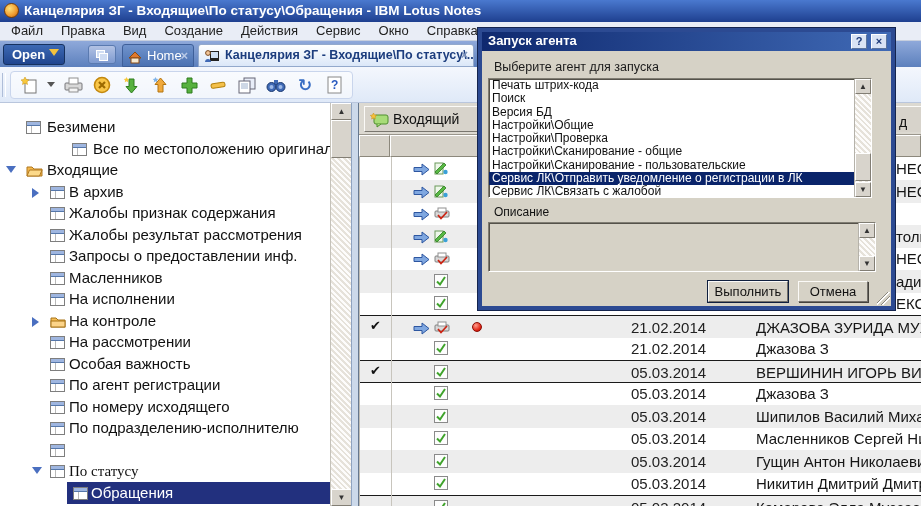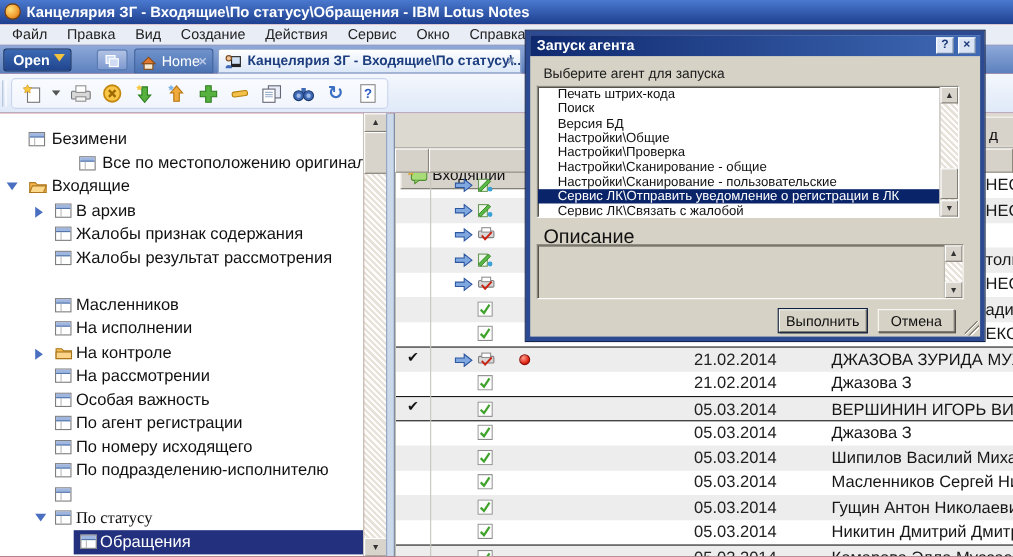--- a/index.html
+++ b/index.html
@@ -1,17 +1,17 @@
 <!DOCTYPE html>
 <html><head>
 <meta charset="utf-8">
 <style>
   html,body{margin:0;padding:0;background:#9aa7bd;}
   *{box-sizing:border-box;}
-  .win{position:relative;width:921px;height:506px;overflow:hidden;background:#b91c1c;
+  .win{position:relative;width:921px;height:506px;overflow:hidden;background:#0ea5e9;
        font-family:"Liberation Sans","DejaVu Sans",sans-serif;color:#111;}
   
   .titlebar{position:absolute;left:0;top:0;width:921px;height:22px;
     background:linear-gradient(#4a79cf,#1e3f8f);color:#fff;font-size:13.5px;font-weight:bold;
     line-height:22px;padding-left:24px;white-space:nowrap;}
   .appicon{position:absolute;left:4px;top:3px;width:15px;height:15px;border-radius:50%;
     background:radial-gradient(circle at 35% 35%,#ffe17a,#f09a2e 60%,#b35c10);border:1px solid #7a3c00;}
   
   .menubar{position:absolute;left:0;top:22px;width:921px;height:19px;background:#e9edf6;
     border-bottom:1px solid #c7cfde;font-size:13px;line-height:18px;white-space:nowrap;padding-left:2px;}
@@ -66,21 +66,21 @@
     border-color:#fff #827e74 #827e74 #fff;font-size:8px;color:#333;text-align:center;line-height:15px;}
   .tsb .thumb{position:absolute;left:0;top:17px;width:21px;height:38px;background:#d8d4cc;
     border:1px solid;border-color:#fff #827e74 #827e74 #fff;}
   .splitter{position:absolute;left:351px;top:103px;width:8px;height:403px;background:#ccd9ea;
     border-left:1px solid #8fa3c0;border-right:1px solid #66788f;}
   
   .viewarea{position:absolute;left:359px;top:103px;width:562px;height:403px;background:#fff;overflow:hidden;}
   .actionbar{position:absolute;left:0;top:0;width:562px;height:32px;background:#dcd9d1;border-bottom:1px solid #9a968c;}
   .actbtn{position:absolute;left:5px;top:3px;height:26px;min-width:116px;background:#d7d3cb;
     border:1px solid;border-color:#fbfaf7 #79766e #79766e #fbfaf7;font-size:14px;line-height:24px;
-    padding:0 10px 0 28px;white-space:nowrap;margin-top:40px;}
+    padding:0 10px 0 28px;white-space:nowrap;}
   .actbtn svg{position:absolute;left:5px;top:5px;}
   .actfrag{position:absolute;left:536px;top:3px;width:26px;height:26px;background:#d7d3cb;
     border-top:1px solid #fbfaf7;font-size:14px;line-height:30px;padding-left:4px;}
   .colheader{position:absolute;left:0;top:32px;width:562px;height:22px;}
   .hcell{position:absolute;top:0;height:22px;background:#d6d2c9;border:1px solid;
     border-color:#fff #8c887c #8c887c #fff;}
   .rows{position:absolute;left:0;top:54px;width:562px;height:349px;border-left:1px solid #c0bdb5;}
   .vline{position:absolute;left:31px;top:0;bottom:0;width:1px;background:#c8c5bd;z-index:2;}
   .vrow{position:absolute;left:0;width:562px;height:23px;}
   .vrow.alt{background:#ededed;}
@@ -102,28 +102,28 @@
     background:linear-gradient(90deg,#0f296f,#3f69b5);color:#fff;font-size:13px;font-weight:bold;
     line-height:18px;padding-left:6px;}
   .dtb{position:absolute;top:2px;width:16px;height:15px;background:#d9e3f4;border:1px solid;
     border-color:#fff #5a749e #5a749e #fff;color:#1c3a7a;font-size:11px;font-weight:bold;
     text-align:center;line-height:13px;}
   .dtb.help{right:24px;} .dtb.close{right:4px;}
   .dprompt{position:absolute;left:12px;top:28px;font-size:12.5px;color:#1a1a1a;}
   .dlist{position:absolute;left:6px;top:46px;width:384px;height:120px;background:#fff;
     border:1px solid;border-color:#807d73 #fff #fff #807d73;box-shadow:inset 1px 1px 0 #55524a;
     overflow:hidden;font-size:12px;}
-  .agent{height:13.3px;line-height:13.3px;padding-left:18px;white-space:nowrap;width:365px;overflow:hidden;}
+  .agent{height:13.3px;line-height:13.3px;padding-left:3px;white-space:nowrap;width:365px;overflow:hidden;}
   .agent.sel{background:#0a246a;color:#fff;}
   .lsb{position:absolute;right:0;top:0;width:17px;bottom:0;
     background:repeating-linear-gradient(45deg,#fdfcfb 0 2px,#e6e2da 2px 4px);border-left:1px solid #b5b2aa;}
   .lsb .sbb{width:16px;height:15px;line-height:13px;}
   .lsb .thumb{position:absolute;left:0;top:74px;width:16px;height:28px;background:#d8d4cc;
     border:1px solid;border-color:#fff #827e74 #827e74 #fff;}
-  .dlabel{position:absolute;left:12px;top:173px;font-size:18px;text-align:center;}
+  .dlabel{position:absolute;left:12px;top:173px;font-size:12px;text-align:center;}
   .ddesc{position:absolute;left:6px;top:190px;width:388px;height:50px;background:#d6d2c6;
     border:1px solid;border-color:#807d73 #fff #fff #807d73;box-shadow:inset 1px 1px 0 #55524a;overflow:hidden;}
   .dbtn{position:absolute;height:21px;background:#d6d2c6;border:1px solid;
     border-color:#fbfaf7 #73706a #73706a #fbfaf7;box-shadow:1px 1px 0 #44423c;
     font-size:13px;text-align:center;line-height:19px;}
   .dbtn.run{left:226px;top:249px;width:80px;outline:1px solid #10203f;}
   .dbtn.cancel{left:316px;top:249px;width:70px;}
   .dgrip{position:absolute;right:1px;bottom:1px;width:13px;height:13px;
     background:linear-gradient(135deg,transparent 40%,#8a877d 40%,#8a877d 46%,#fff 46%,#fff 52%,transparent 52%,transparent 62%,#8a877d 62%,#8a877d 68%,#fff 68%,#fff 74%,transparent 74%);}
   .refresh-glyph{font-family:"DejaVu Sans",sans-serif;font-size:17px;font-weight:bold;color:#3a6fc4;line-height:17px;}
@@ -274,20 +274,24 @@
         <span class="lbl" style="left: 69px;">В архив</span>
       </div>
       <div class="titem" style="top: 99px;">
         <span class="ic" style="left: 50px;"><span class="i-view"></span></span>
         <span class="lbl" style="left: 69px;">Жалобы признак содержания</span>
       </div>
       <div class="titem" style="top: 120.5px;">
         <span class="ic" style="left: 50px;"><span class="i-view"></span></span>
         <span class="lbl" style="left: 69px; text-align: center;">Жалобы результат рассмотрения</span>
       </div>
+      <div class="titem" style="top: 142px;">
+        <span class="ic" style="left: 50px;"><span class="i-view"></span></span>
+        <span class="lbl" style="left: 69px;">Запросы о предоставлении инф.</span>
+      </div>
       <div class="titem" style="top: 163.5px;">
         <span class="ic" style="left: 50px;"><span class="i-view"></span></span>
         <span class="lbl" style="left: 69px;">Масленников</span>
       </div>
       <div class="titem" style="top: 185px;">
         <span class="ic" style="left: 50px;"><span class="i-view"></span></span>
         <span class="lbl" style="left: 69px;">На исполнении</span>
       </div>
       <div class="titem" style="top: 206.5px;">
         <span class="tw r" style="left: 32px;"></span>

